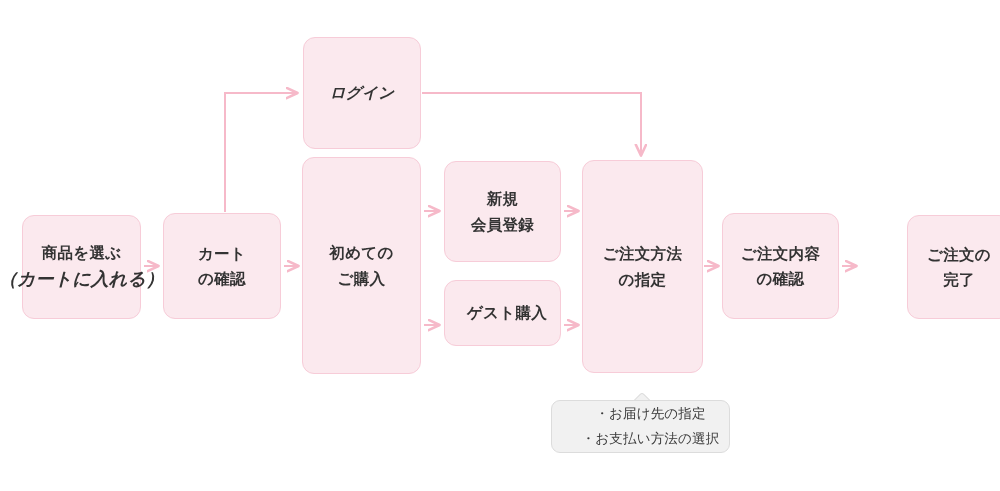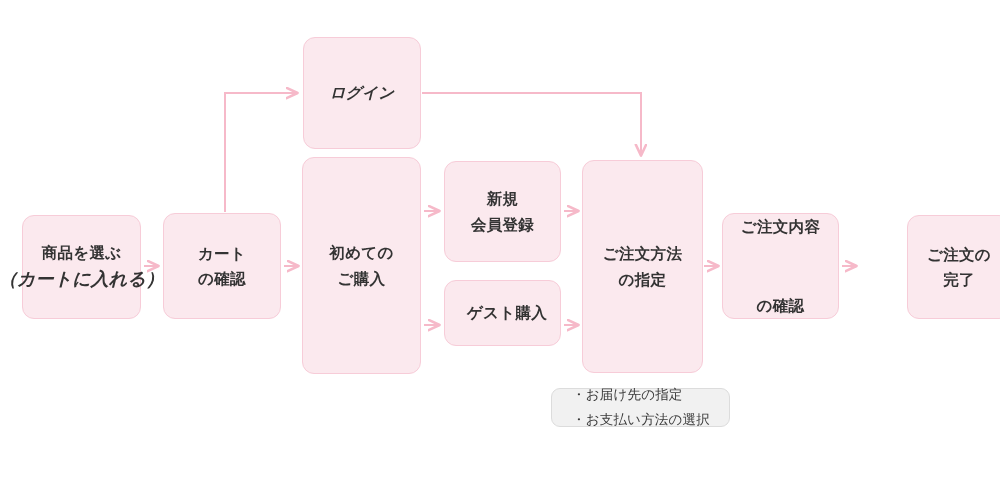--- a/index.html
+++ b/index.html
@@ -135,29 +135,29 @@
 
   <div class="node" style="left:444px; top:280px; width:117px; height:66px;padding-left:9px;">
     <span>ゲスト購入</span>
   </div>
 
   <div class="node" style="left:582px; top:160px; width:121px; height:213px;">
     <span>ご注文方法</span>
     <span>の指定</span>
   </div>
 
-  <div class="node" style="left:722px; top:213px; width:117px; height:106px;justify-content:space-between;">
+  <div class="node" style="left:722px; top:213px; width:117px; height:106px;">
     <span>ご注文内容</span>
     <span>の確認</span>
   </div>
 
   <div class="node" style="left:907px; top:215px; width:104px; height:104px;font-family:Liberation Serif, serif;">
     <span>ご注文の</span>
     <span>完了</span>
   </div>
 
   <div class="callout-tail" style="left:628px; top:392px;"></div>
-  <div class="callout" style="left:551px; top:388px; width:179px; height:39px;">
+  <div class="callout" style="left:551px; top:400px; width:179px; height:53px;text-align:center;">
     <span>・お届け先の指定</span>
     <span>・お支払い方法の選択</span>
   </div>
 
 </div>
 
 </body></html>

